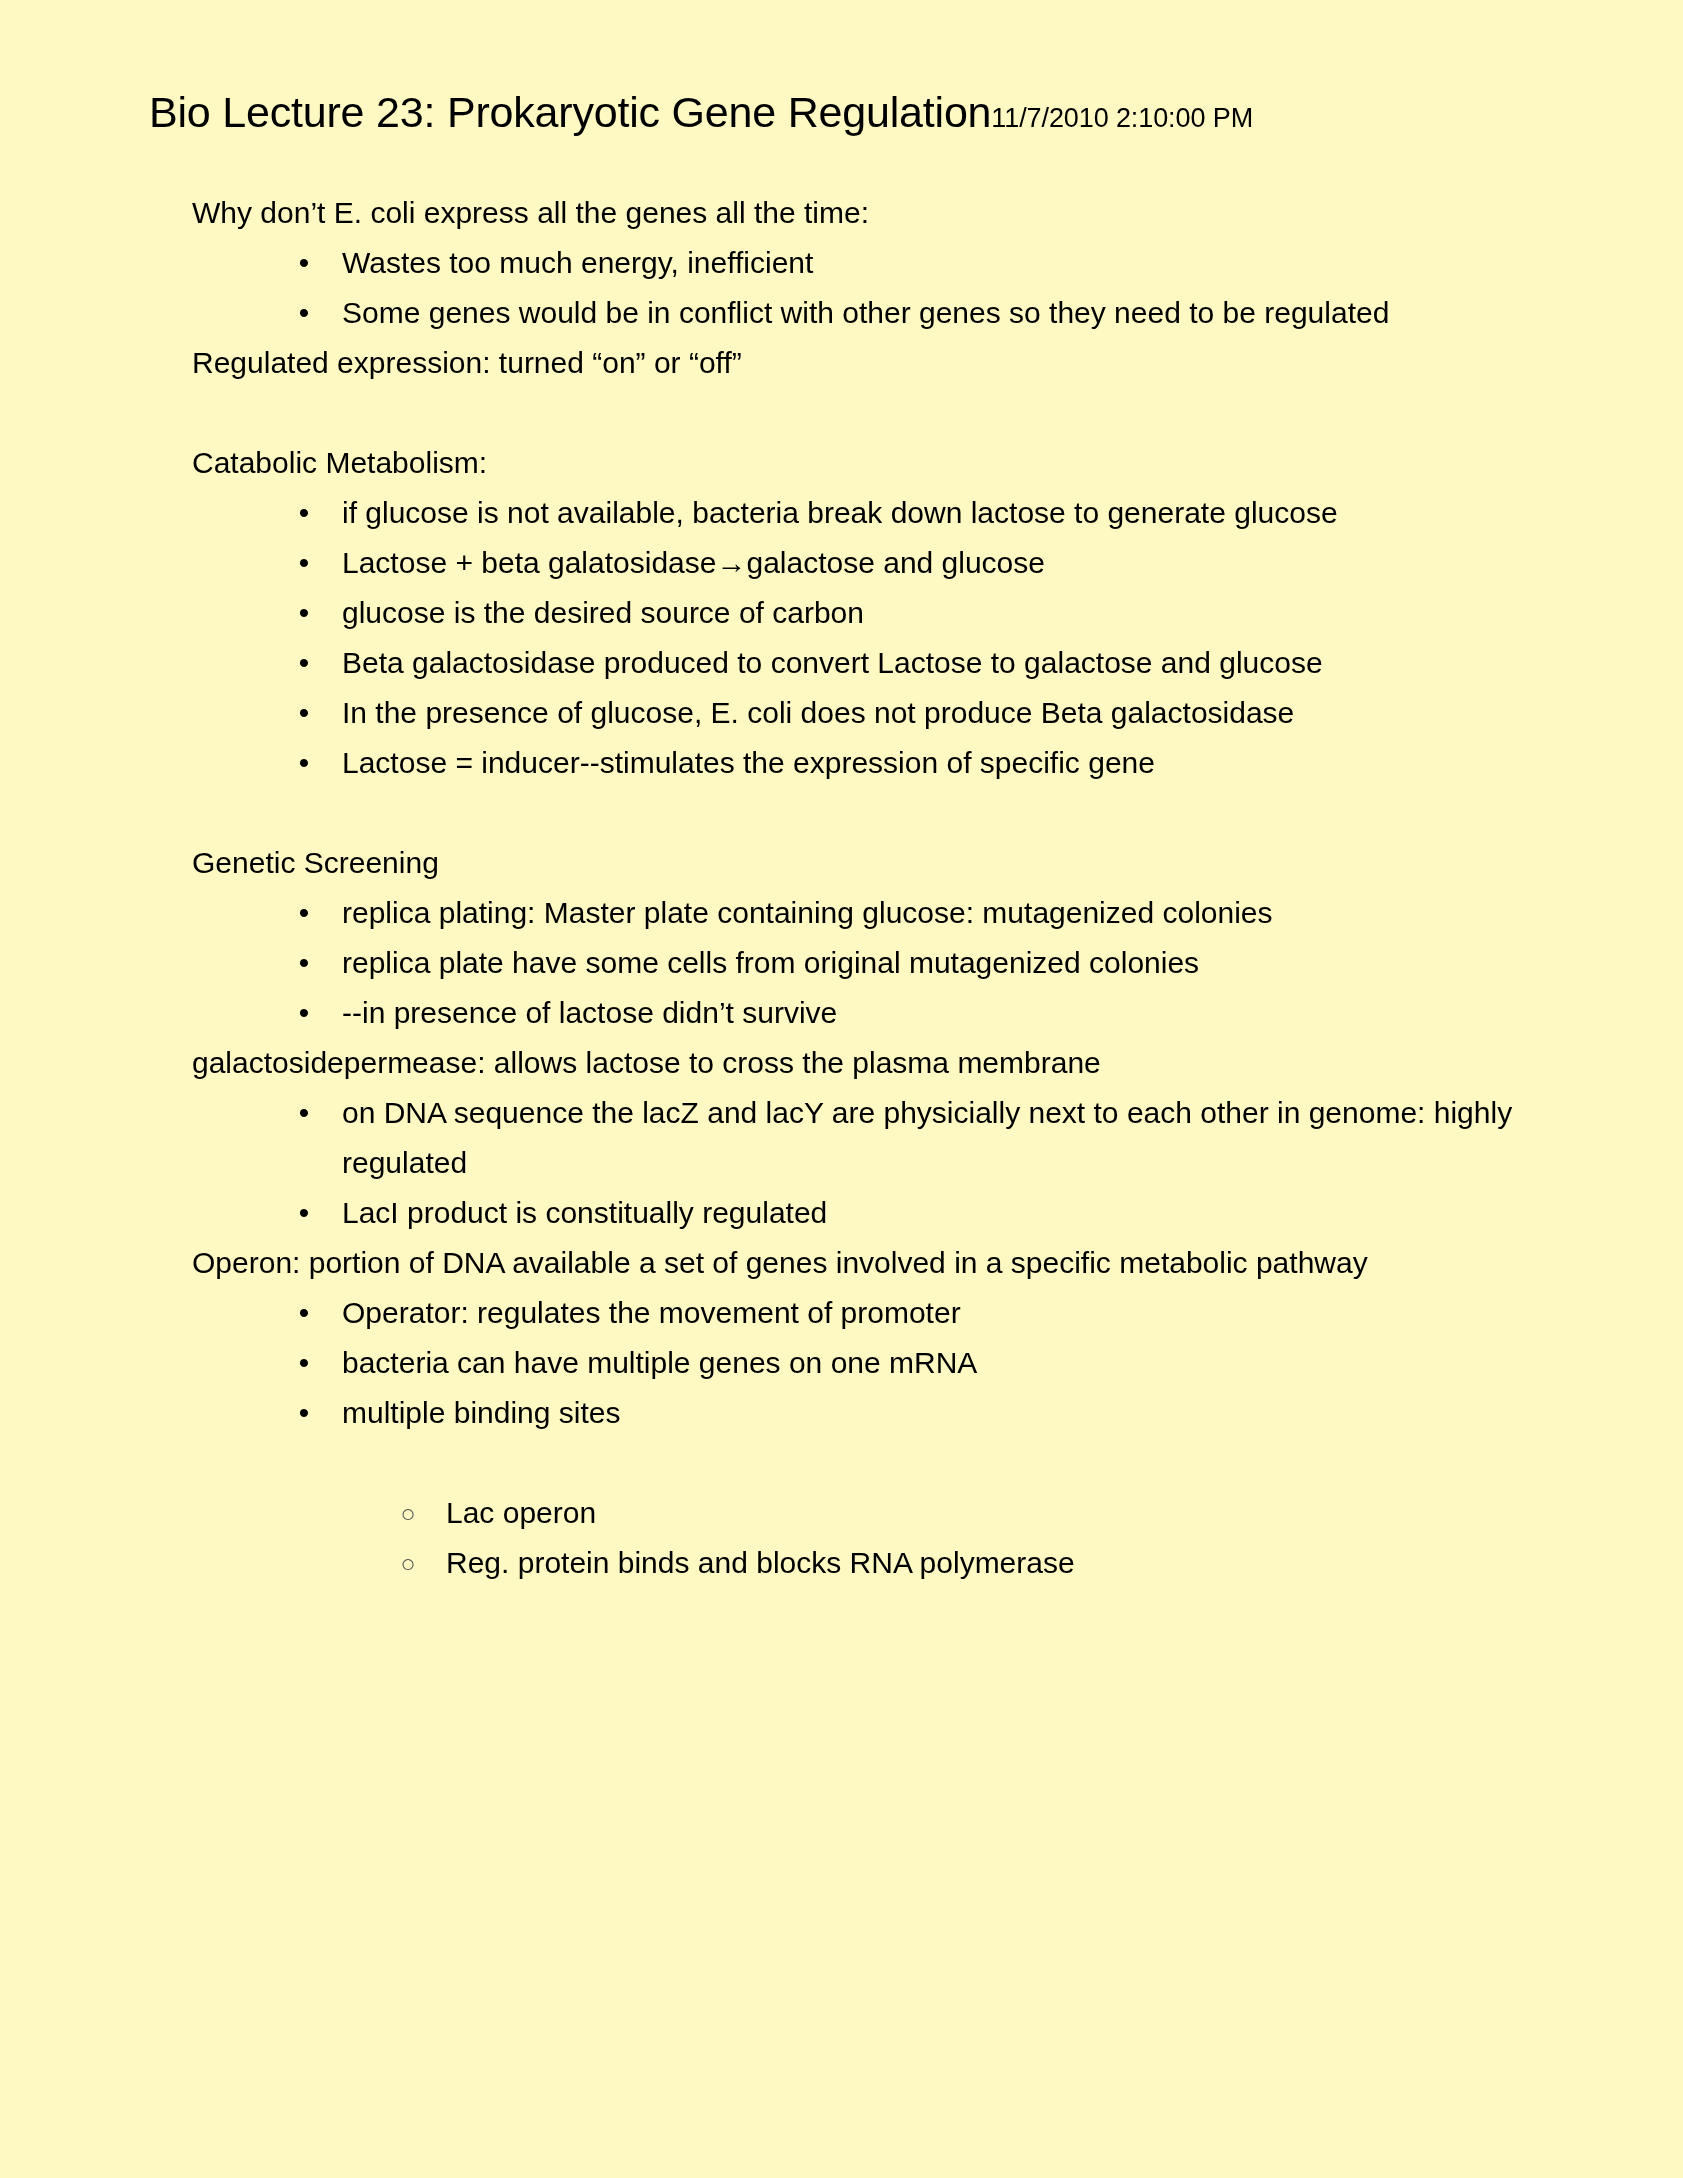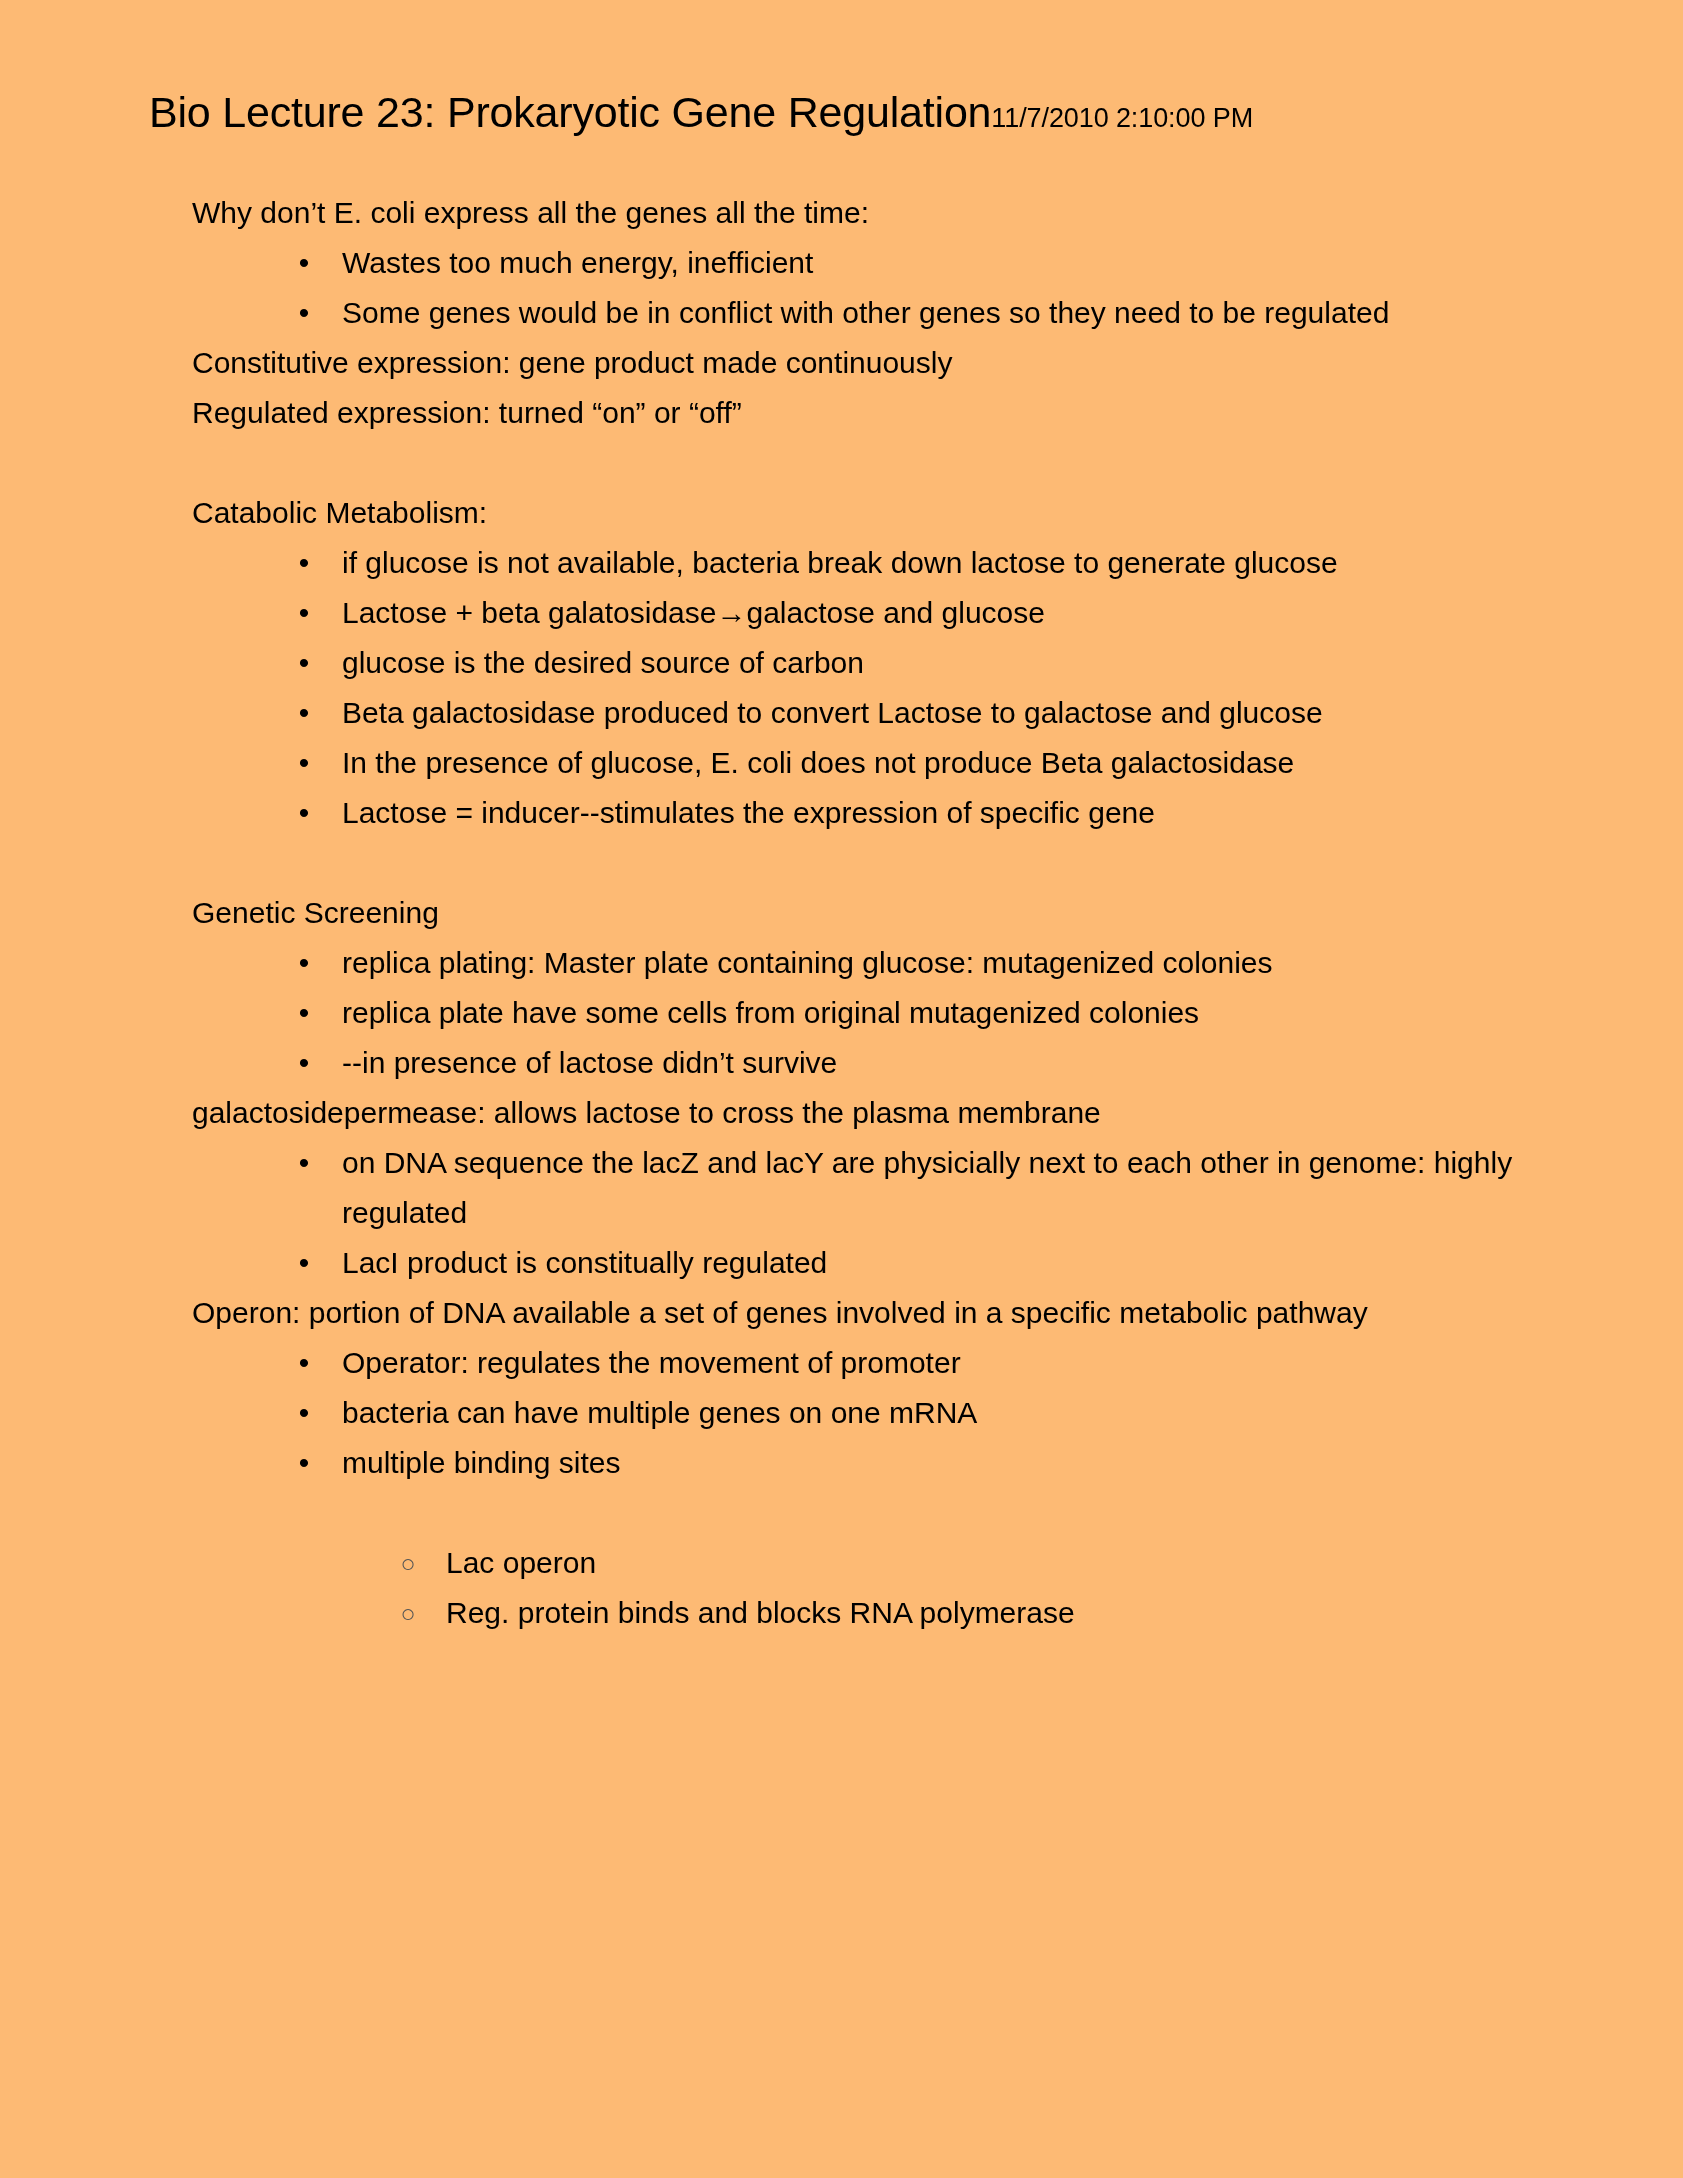--- a/index.html
+++ b/index.html
@@ -13,21 +13,21 @@
     height: 2178px;
     font-family: "Liberation Sans", sans-serif;
     color: #000000;
     -webkit-font-smoothing: antialiased;
   }
 
   .page {
     position: relative;
     width: 1683px;
     height: 2178px;
-    background: #fdba74;
+    background: #fef9c3;
     box-sizing: border-box;
     padding: 0;
     overflow: hidden;
   }
 
   
   .doc-title-row {
     position: absolute;
     left: 149px;
     top: 91px;
@@ -114,21 +114,20 @@
 
   <div class="doc-title-row">
     <span class="doc-title">Bio Lecture 23: Prokaryotic Gene Regulation</span>
     <span class="doc-timestamp">11/7/2010 2:10:00 PM</span>
   </div>
 
   <div class="body-block" id="body-block">
       <div class="line lvl0"><span>Why don’t E. coli express all the genes all the time:</span></div>
       <div class="line lvl1"><span class="bullet-disc">•</span><span>Wastes too much energy, inefficient</span></div>
       <div class="line lvl1"><span class="bullet-disc">•</span><span>Some genes would be in conflict with other genes so they need to be regulated</span></div>
-      <div class="line lvl0"><span>Constitutive expression: gene product made continuously</span></div>
       <div class="line lvl0"><span>Regulated expression: turned “on” or “off”</span></div>
       <div class="spacer"></div>
       <div class="line lvl0"><span>Catabolic Metabolism:</span></div>
       <div class="line lvl1"><span class="bullet-disc">•</span><span>if glucose is not available, bacteria break down lactose to generate glucose</span></div>
       <div class="line lvl1"><span class="bullet-disc">•</span><span>Lactose + beta galatosidase→galactose and glucose</span></div>
       <div class="line lvl1"><span class="bullet-disc">•</span><span>glucose is the desired source of carbon</span></div>
       <div class="line lvl1"><span class="bullet-disc">•</span><span>Beta galactosidase produced to convert Lactose to galactose and glucose</span></div>
       <div class="line lvl1"><span class="bullet-disc">•</span><span>In the presence of glucose, E. coli does not produce Beta galactosidase</span></div>
       <div class="line lvl1"><span class="bullet-disc">•</span><span>Lactose = inducer--stimulates the expression of specific gene</span></div>
       <div class="spacer"></div>

